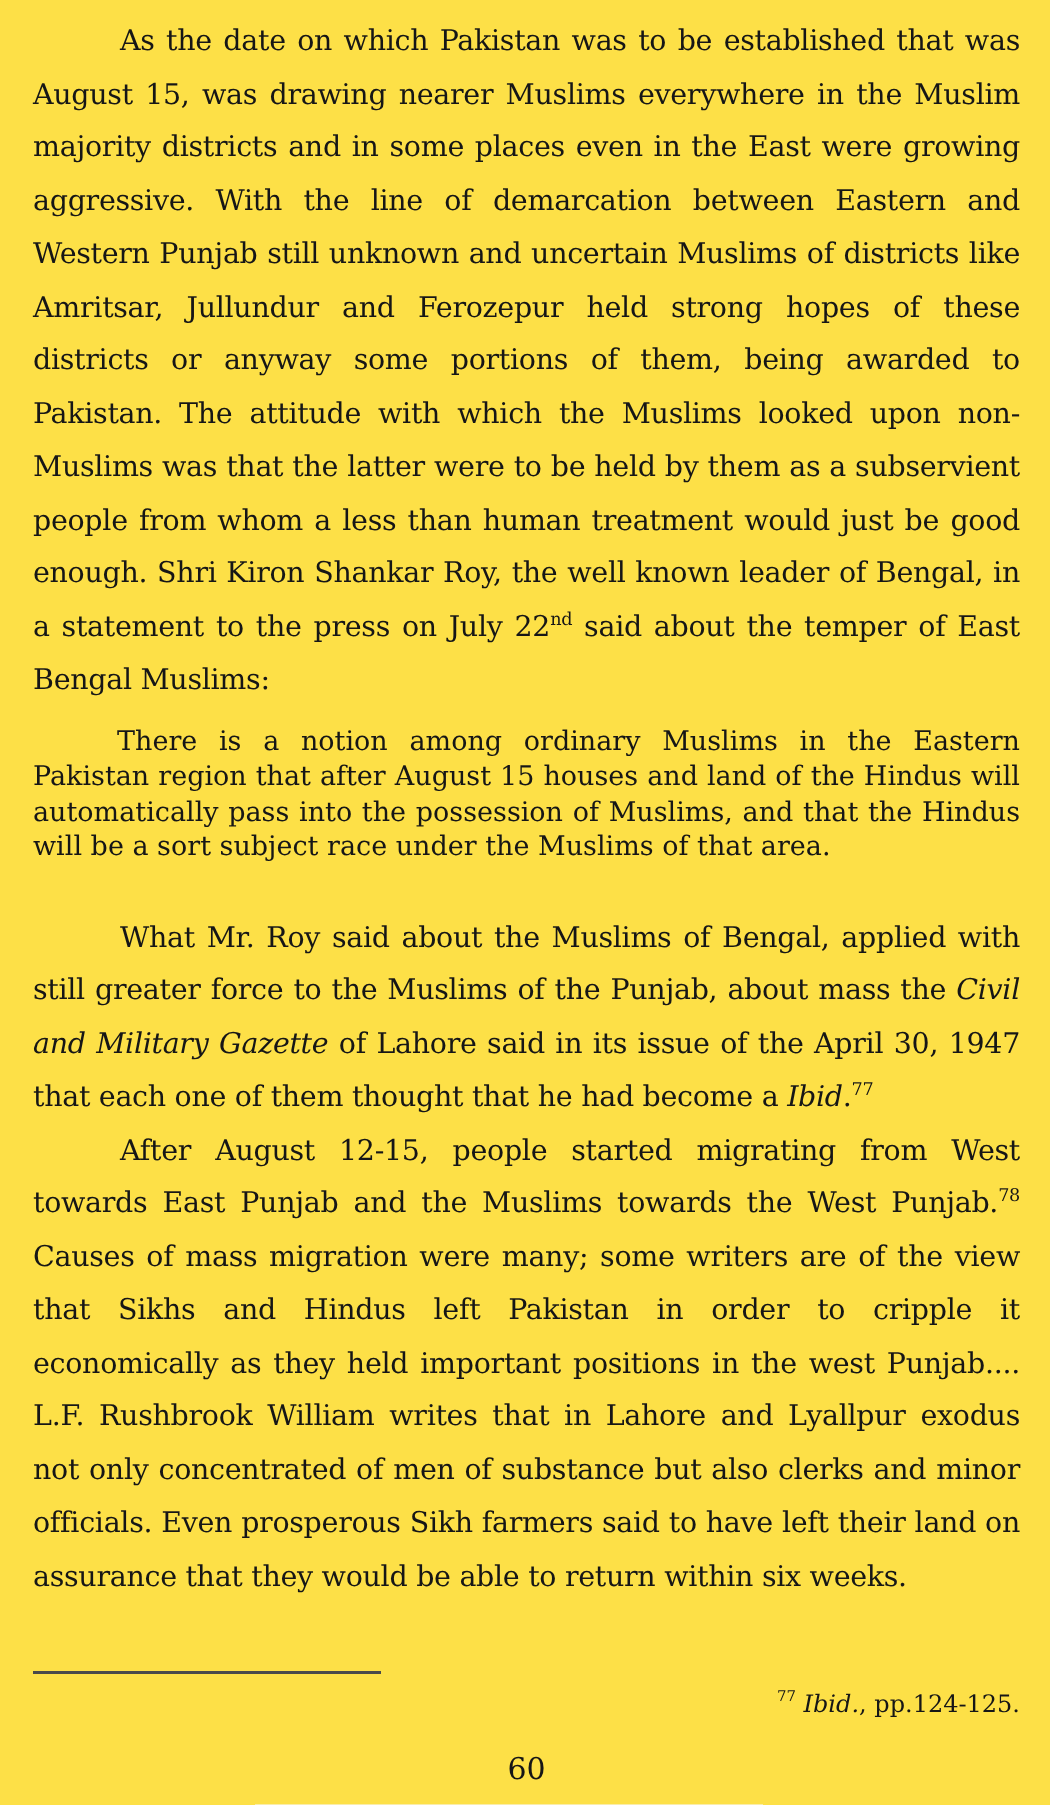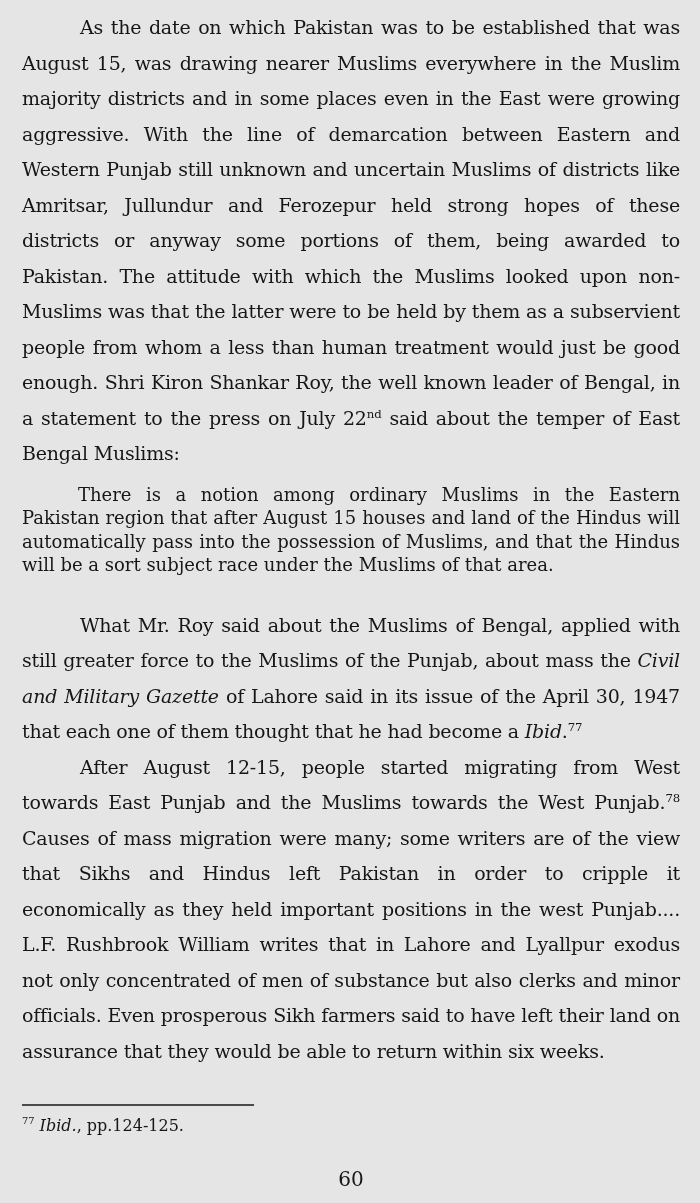--- a/index.html
+++ b/index.html
@@ -4,21 +4,21 @@
 <style>
   html, body {
     margin: 0;
     padding: 0;
     background: #f8f8f8;
   }
   .page {
     position: relative;
     width: 700px;
     height: 1203px;
-    background: #e5e5e5;
+    background: #fde047;
     color: #161616;
     font-family: "DejaVu Serif", serif;
     overflow: hidden;
     box-sizing: border-box;
     padding: 10px 20px 0 22px;
   }
   .body-para {
     font-size: 19px;
     line-height: 35.5px;
     letter-spacing: -0.2px;
@@ -48,29 +48,29 @@
   .footnote-rule {
     width: 232px;
     height: 0;
     border: 0;
     border-top: 2px solid #4a4a4a;
     margin: 0 0 9px 0;
   }
   .footnote {
     font-size: 16px;
     line-height: 21.5px;
-    text-align: left;
+    text-align: right;
   }
   .footnote sup {
     margin-right: 5px;
   }
   .page-number {
     text-align: center;
     font-size: 20px;
-    margin-top: 31px;
+    margin-top: 21px;
   }
   i { font-style: italic; }
 </style>
 </head>
 <body>
 
 <div class="page">
 
   <p class="body-para"><span>As the date on which Pakistan was to be established that was August 15, was drawing nearer Muslims everywhere in the Muslim majority districts and in some places even in the East were growing aggressive. With the line of demarcation between Eastern and Western Punjab still unknown and uncertain Muslims of districts like Amritsar, Jullundur and Ferozepur held strong hopes of these districts or anyway some portions of them, being awarded to Pakistan. The attitude with which the Muslims looked upon non-Muslims was that the latter were to be held by them as a subservient people from whom a less than human treatment would just be good enough. Shri Kiron Shankar Roy, the well known leader of Bengal, in a statement to the press on July 22</span><sup>nd</sup><span> said about the temper of East Bengal Muslims:</span></p>
 

